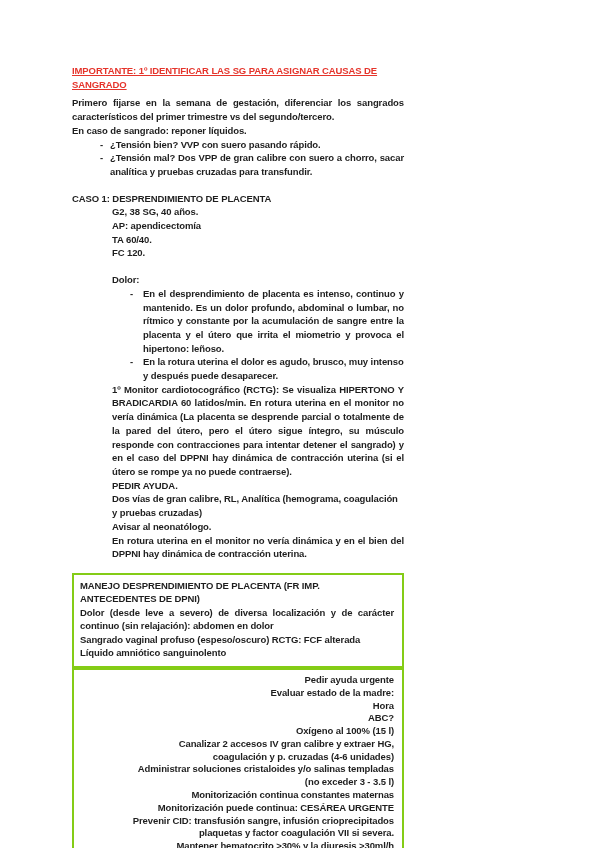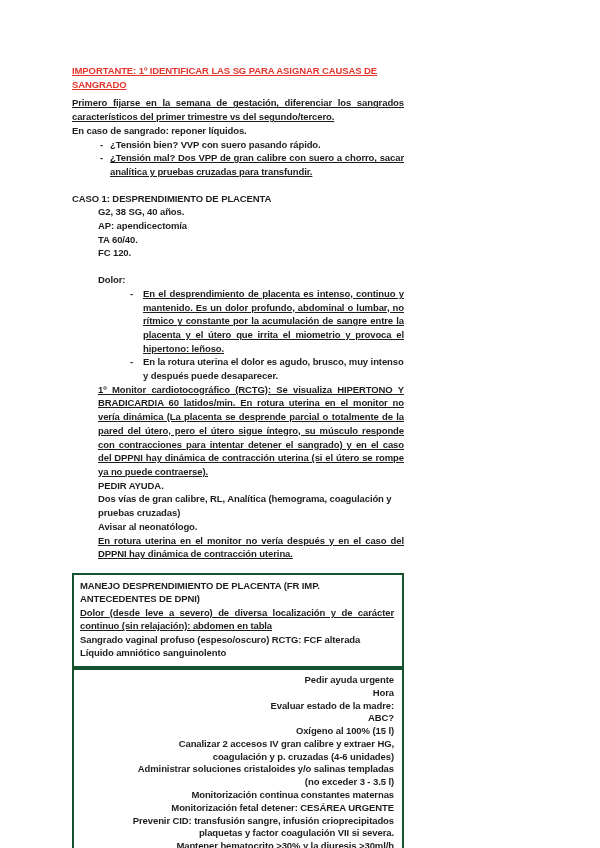--- a/index.html
+++ b/index.html
@@ -11,38 +11,38 @@
     background:#ffffff;
     font-family:"Liberation Sans", sans-serif;
     font-size:9.5px;
     font-weight:600;
     color:#1e1e1e;
     letter-spacing:-0.1px;
     line-height:13.7px;
     overflow:hidden;
   }
   p { margin:0; }
-  .just { text-align:justify;text-decoration:underline; }
+  .just { text-align:justify; }
   .red-title {
     color:var(--accent-red,#e5342b);
     text-decoration:underline;
     font-weight:700;
     margin:0 0 5px 0;
   }
   .sect { margin-top:13px; }
-  .indent1 { margin-left:26px; }
+  .indent1 { margin-left:40px; }
   .dash-item { display:flex; }
   .dash-item.lvl1 { margin-left:28px; }
   .dash-item.lvl1 .dash { width:10px; flex:none; }
   .dash-item.lvl2 { margin-left:58px; }
   .dash-item.lvl2 .dash { width:13px; flex:none; }
   .dash-item .txt { flex:1; }
   .manejo { margin-top:12px; }
   .box {
-    border:2px solid #14532d;
+    border:2px solid #84cc16;
     box-sizing:border-box;
     padding:4px 8px 6px 6px;
   }
   .box-header { line-height:13.5px; }
   .box-header .box-title { font-weight:700; }
   .box-body { line-height:12.8px; padding-bottom:24px;text-align:right; }
   .box-body .lead { font-weight:700; }
   .box-body .items { margin-left:51px; }
 </style>
 </head>
@@ -84,41 +84,41 @@
     <div class="dash-item lvl2">
       <span class="dash">-</span>
       <div class="txt">En la rotura uterina el dolor es agudo, brusco, muy intenso y después puede desaparecer.</div>
     </div>
 
     <div class="indent1">
       <p class="just">1º Monitor cardiotocográfico (RCTG): Se visualiza HIPERTONO Y BRADICARDIA 60 latidos/min. En rotura uterina en el monitor no vería dinámica (La placenta se desprende parcial o totalmente de la pared del útero, pero el útero sigue íntegro, su músculo responde con contracciones para intentar detener el sangrado) y en el caso del DPPNI hay dinámica de contracción uterina (si el útero se rompe ya no puede contraerse).</p>
       <p>PEDIR AYUDA.</p>
       <p>Dos vías de gran calibre, RL, Analítica (hemograma, coagulación y pruebas cruzadas)</p>
       <p>Avisar al neonatólogo.</p>
-      <p class="just">En rotura uterina en el monitor no vería después y en el caso del DPPNI hay dinámica de contracción uterina.</p>
+      <p class="just">En rotura uterina en el monitor no vería dinámica y en el bien del DPPNI hay dinámica de contracción uterina.</p>
     </div>
   </div>
 
   <div class="manejo">
     <div class="box box-header">
       <p class="box-title">MANEJO DESPRENDIMIENTO DE PLACENTA (FR IMP. ANTECEDENTES DE DPNI)</p>
-      <p class="just">Dolor (desde leve a severo) de diversa localización y de carácter continuo (sin relajación): abdomen en tabla</p>
+      <p class="just">Dolor (desde leve a severo) de diversa localización y de carácter continuo (sin relajación): abdomen en dolor</p>
       <p>Sangrado vaginal profuso (espeso/oscuro) RCTG: FCF alterada Líquido amniótico sanguinolento</p>
     </div>
     <div class="box box-body">
       <p class="lead">Pedir ayuda urgente</p>
       <div class="items">
+        <p>Evaluar estado de la madre:</p>
         <p>Hora</p>
-        <p>Evaluar estado de la madre:</p>
         <p>ABC?</p>
         <p>Oxígeno al 100% (15 l)</p>
         <p>Canalizar 2 accesos IV gran calibre y extraer HG, coagulación y p. cruzadas (4-6 unidades)</p>
         <p>Administrar soluciones cristaloides y/o salinas templadas (no exceder 3 - 3.5 l)</p>
         <p>Monitorización continua constantes maternas</p>
-        <p>Monitorización fetal detener: CESÁREA URGENTE</p>
+        <p>Monitorización puede continua: CESÁREA URGENTE</p>
         <p>Prevenir CID: transfusión sangre, infusión crioprecipitados plaquetas y factor coagulación VII si severa.</p>
         <p>Mantener hematocrito &gt;30% y la diuresis &gt;30ml/h</p>
         <p>Avisar equipo de pediatría para que estén preparados para la reanimación</p>
       </div>
     </div>
   </div>
 
 </div>
 
 </body></html>

